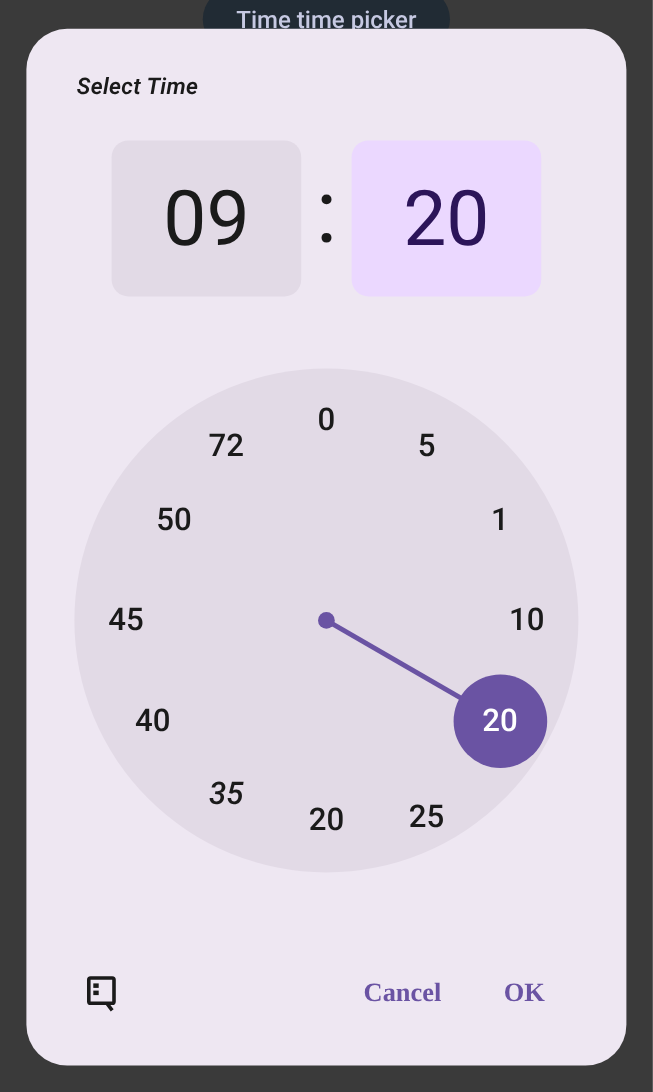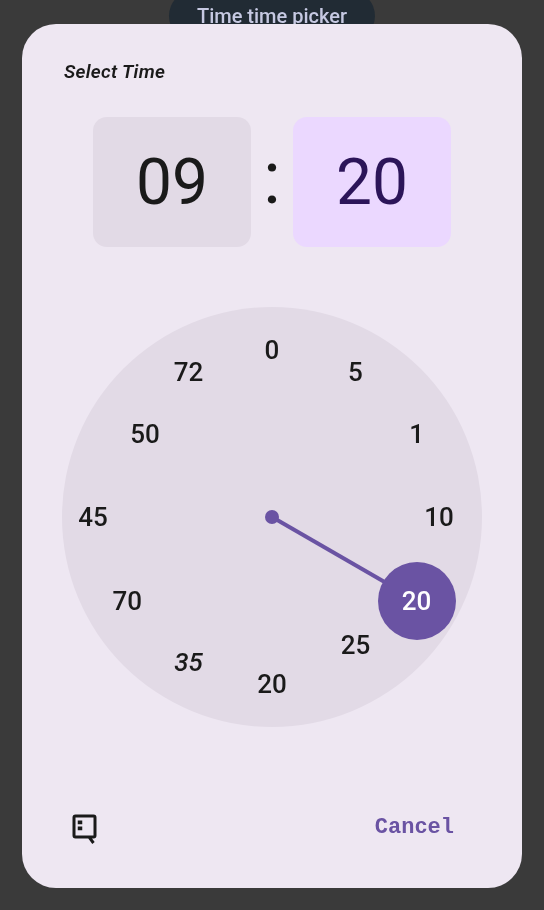--- a/index.html
+++ b/index.html
@@ -151,21 +151,21 @@
     }
     .spacer { flex: 1; }
     .text-button {
       background: none;
       border: none;
       font-size: 22px;
       font-weight: 600;
       color: #6a53a3;
       padding: 12px 26px;
       cursor: pointer;
-      font-family: Liberation Mono, monospace;
+      font-family: Liberation Serif, serif;
     }
   </style>
 </head>
 <body>
 
 <div class="bg-button">
   <span>Time time picker</span>
 </div>
 
 <div class="modal">
@@ -181,34 +181,35 @@
     <div class="clock-face"></div>
     <div class="hand" style="transform: translate(0px, -50%) rotate(30deg);"></div>
     <div class="clock-center"></div>
     <div class="selector-knob" id="selector-knob" style="left: 354.626px; top: 293.5px;"></div>
     <div id="ticks-layer">
         <div class="tick" style="left: 210px; top: 43px;">0</div>
         <div class="tick" style="left: 293.5px; top: 65.3738px;">5</div>
         <div class="tick" style="left: 354.626px; top: 126.5px;">1</div>
         <div class="tick" style="left: 377px; top: 210px;">10</div>
         <div class="tick selected" style="left: 354.626px; top: 293.5px;">20</div>
-        <div class="tick" style="left: 293.5px; top: 338px;">25</div>
+        <div class="tick" style="left: 293.5px; top: 374px;">25</div>
         <div class="tick" style="left: 210px; top: 377px;">20</div>
         <div class="tick" style="left: 126.5px; top: 354.626px; font-style: italic;">35</div>
-        <div class="tick" style="left: 65.3738px; top: 293.5px;">70</div>
-        <div class="tick" style="left: 31px; top: 210px;">45</div>
+        <div class="tick" style="left: 65.3738px; top: 293.5px;">40</div>
+        <div class="tick" style="left: 43px; top: 210px;">45</div>
         <div class="tick" style="left: 83px; top: 126.5px;">50</div>
         <div class="tick" style="left: 126.5px; top: 65.3738px;">72</div>
       </div>
   </div>
 
   <div class="actions">
     <div class="keyboard-icon">
       <svg viewBox="0 0 24 24" width="36" height="36" fill="currentColor">
         <path d="M5 3h12a2 2 0 0 1 2 2v12a2 2 0 0 1-2 2h-1l1.8 2.4-1.6 1.2L13.5 19H5a2 2 0 0 1-2-2V5a2 2 0 0 1 2-2zm0 2v12h12V5H5z"></path>
         <rect x="6.5" y="7" width="3" height="2.5"></rect>
         <rect x="6.5" y="11" width="3" height="2.5"></rect>
       </svg>
     </div>
     <div class="spacer"></div>
     <button class="text-button">Cancel</button>
+    <button class="text-button">OK</button>
   </div>
 </div>
 
 </body></html>

